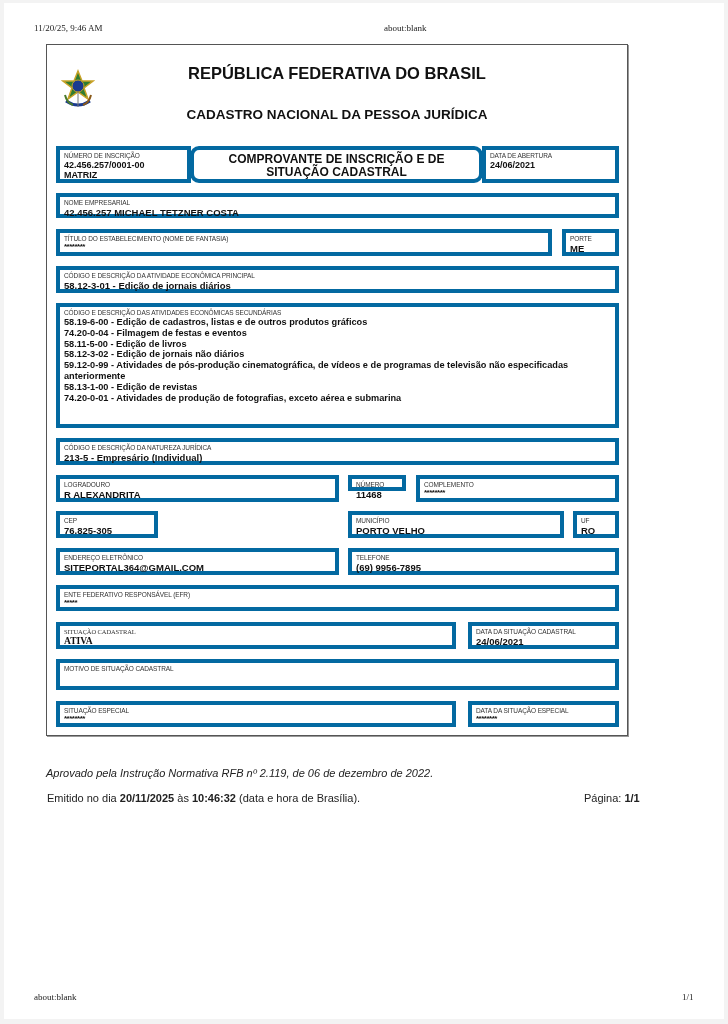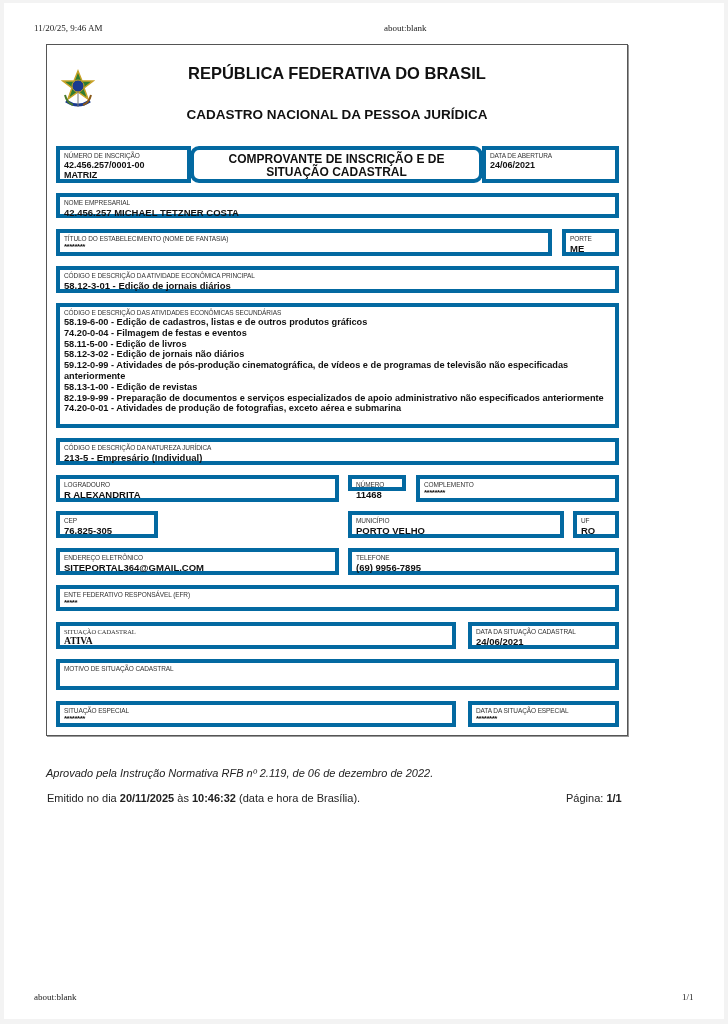--- a/index.html
+++ b/index.html
@@ -71,21 +71,20 @@
   </div>
 
   <div class="box list" style="left:9px;top:258px;width:563px;height:125px;">
     <div class="lbl">CÓDIGO E DESCRIÇÃO DAS ATIVIDADES ECONÔMICAS SECUNDÁRIAS</div>
     <div class="val">58.19-6-00 - Edição de cadastros, listas e de outros produtos gráficos</div>
     <div class="val">74.20-0-04 - Filmagem de festas e eventos</div>
     <div class="val">58.11-5-00 - Edição de livros</div>
     <div class="val">58.12-3-02 - Edição de jornais não diários</div>
     <div class="val">59.12-0-99 - Atividades de pós-produção cinematográfica, de vídeos e de programas de televisão não especificadas anteriormente</div>
     <div class="val">58.13-1-00 - Edição de revistas</div>
-    <div class="val">82.19-9-99 - Preparação de documentos e serviços especializados de apoio administrativo não especificados anteriormente</div>
     <div class="val">74.20-0-01 - Atividades de produção de fotografias, exceto aérea e submarina</div>
   </div>
 
   <div class="box" style="left:9px;top:393px;width:563px;height:27px;">
     <div class="lbl">CÓDIGO E DESCRIÇÃO DA NATUREZA JURÍDICA</div>
     <div class="val">213-5 - Empresário (Individual)</div>
   </div>
 
   <div class="box" style="left:9px;top:430px;width:283px;height:27px;">
     <div class="lbl">LOGRADOURO</div>
@@ -152,18 +151,18 @@
   <div class="box" style="left:421px;top:656px;width:151px;height:26px;">
     <div class="lbl">DATA DA SITUAÇÃO ESPECIAL</div>
     <div class="stars">********</div>
   </div>
 </div>
 
 <div class="foot" style="left:46px;top:767px;font-style:italic;">Aprovado pela Instrução Normativa RFB nº 2.119, de 06 de dezembro de 2022.</div>
 <div class="foot" style="left:47px;top:792px;">
   <span>Emitido no dia </span><b>20/11/2025</b><span> às </span><b>10:46:32</b><span> (data e hora de Brasília).</span>
 </div>
-<div class="foot" style="left:566px;top:792px;">
+<div class="foot" style="left:584px;top:792px;">
   <span>Página: </span><b>1/1</b>
 </div>
 
 <div class="hdr" style="left:34px;top:992px;">about:blank</div>
 <div class="hdr" style="left:682px;top:992px;">1/1</div>
 
 </body></html>

